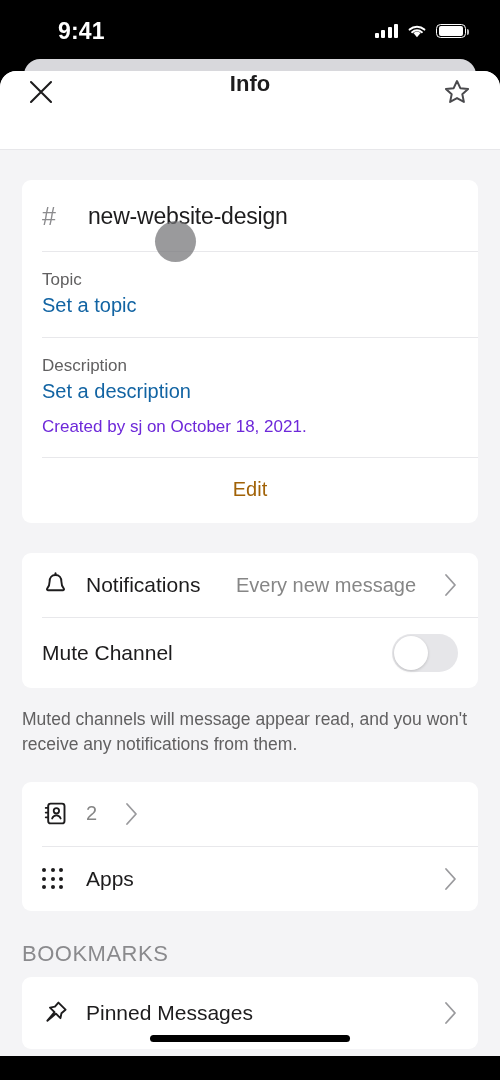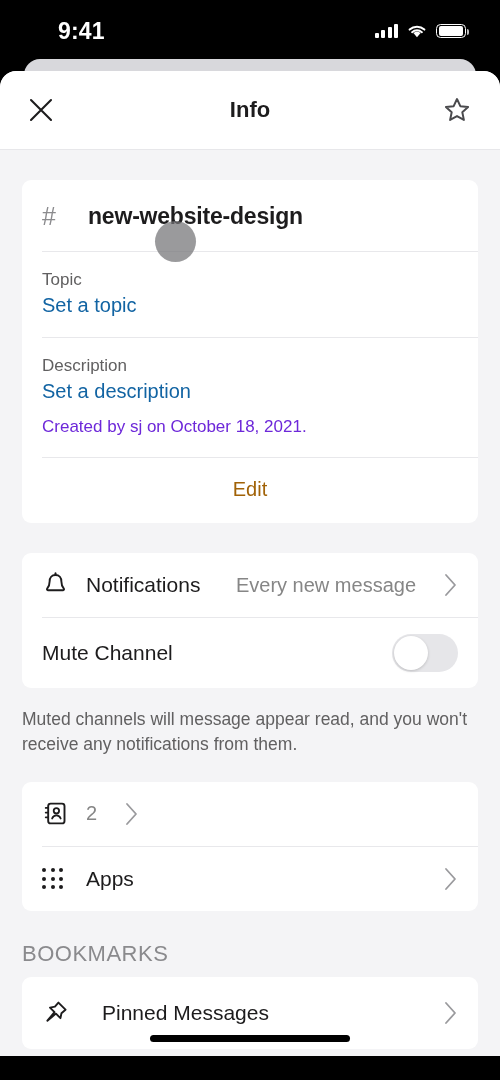--- a/index.html
+++ b/index.html
@@ -84,21 +84,21 @@
     z-index:10;
     overflow:hidden;
   }
 
   .navbar{
     position:relative;
     height:79px;
     background:#fff;
     border-radius:16px 16px 0 0;
     display:flex;
-    align-items:center;
+    align-items:flex-start;
     justify-content:space-between;
     padding:0 22px 0 20px;
     border-bottom:1px solid #e7e7ea;
     gap:48px;
   }
   .nav-title{
     position:absolute;
     left:0; right:0;
     text-align:center;
     font-size:22px;
@@ -143,21 +143,21 @@
   }
   .hash{
     font-size:25px;
     color:#8b8b8e;
     font-weight:500;
     width:46px;
     flex:none;
   }
   .channel-name{
     font-size:23px;
-    font-weight:bold;
+    font-weight:normal;
     color:#1d1c1d;
     letter-spacing:-.2px;
   }
 
   .field-block{ padding:18px 20px 20px 20px; }
   .field-label{
     font-size:17px;
     color:#616061;
     margin-bottom:4px;
   }
@@ -415,21 +415,21 @@
                 <path d="M2 2 L11 12 L2 22" fill="none" stroke="#9a9a9d" stroke-width="1.8" stroke-linecap="round" stroke-linejoin="round"></path>
               </svg>
           </span>
         </div>
       </div>
 
       <div class="gap-lg"></div>
 
       <div class="section-label">BOOKMARKS</div>
       <div class="card">
-        <div class="list-row" style="min-height:72px;gap:16px;">
+        <div class="list-row" style="min-height:72px;">
           <span class="list-icon">
             <svg width="27" height="27" viewBox="0 0 24 24">
               <path d="M14.6 3.2 l-3.1 3.6 -4.4.9 4.0 4.0 -6.3 7.6 7.6-6.3 4.0 4.0 .9-4.4 3.6-3.1 Z" fill="none" stroke="#1d1c1d" stroke-width="1.7" stroke-linejoin="round"></path>
             </svg>
           </span>
           <span class="list-label">Pinned Messages</span>
           <span class="chev">
             <svg width="14" height="24" viewBox="0 0 14 24">
                 <path d="M2 2 L11 12 L2 22" fill="none" stroke="#9a9a9d" stroke-width="1.8" stroke-linecap="round" stroke-linejoin="round"></path>
               </svg>

